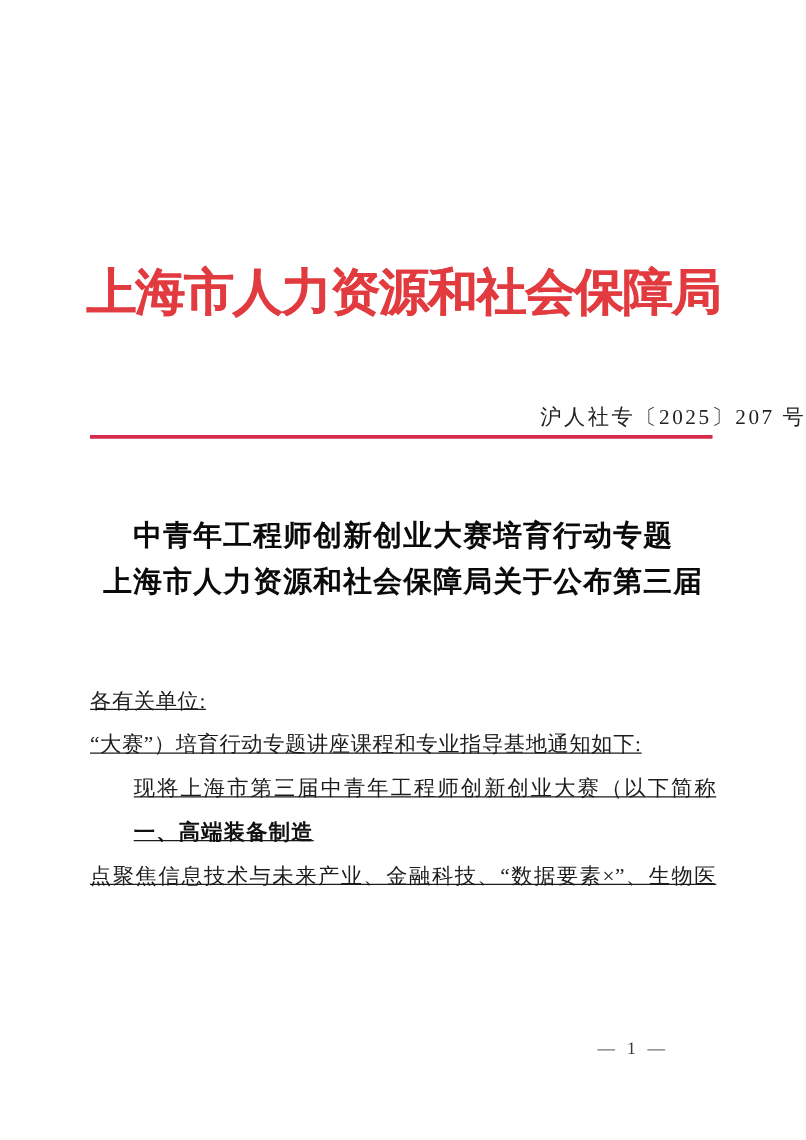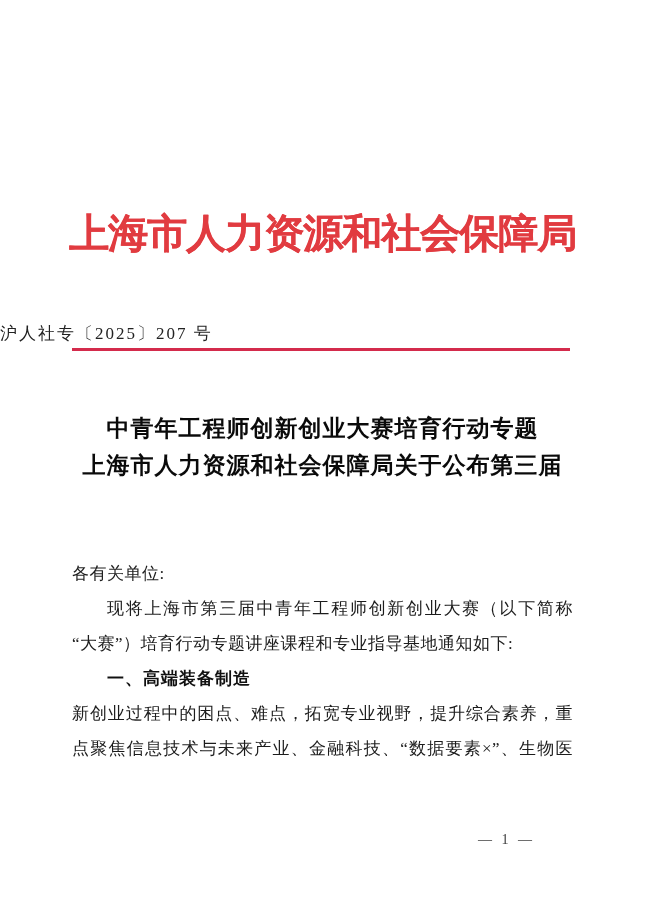--- a/index.html
+++ b/index.html
@@ -33,21 +33,21 @@
     color: var(--header-red);
     white-space: nowrap;
     text-shadow: 0.5px 0 0 var(--header-red);
   }
   
   .doc-number {
     position: absolute;
     top: 322px;
     left: 0;
     width: 100%;
-    text-align: left;
+    text-align: right;
     font-size: 17px;
     letter-spacing: 2px;
     color: #222222;
     white-space: nowrap;
   }
   
   .red-rule {
     position: absolute;
     top: 348px;
     left: 72px;
@@ -64,27 +64,28 @@
     text-align: center;
     font-size: 23px;
     font-weight: bold;
     letter-spacing: 1px;
     line-height: 37px;
     color: #0a0a0a;
   }
   
   .body-block {
     position: absolute;
-    top: 556px;
+    top: 543px;
     left: 72px;
     width: 501px;
     font-size: 17px;
     line-height: 35px;
     letter-spacing: 0.5px;
     color: var(--ink);
+    text-decoration: underline;
   }
   .body-line {
     white-space: nowrap;
   }
   .body-line.fill {
     white-space: normal;
     text-align: justify;
     text-align-last: justify;
   }
   .body-line.indent {
@@ -121,22 +122,21 @@
 
   <div class="red-rule"></div>
 
   <div class="doc-title">
     <div>中青年工程师创新创业大赛培育行动专题</div>
     <div>上海市人力资源和社会保障局关于公布第三届</div>
   </div>
 
   <div class="body-block">
     <div class="body-line">各有关单位:</div>
+    <div class="body-line">“大赛”）培育行动专题讲座课程和专业指导基地通知如下:</div>
     <div class="body-line indent fill">现将上海市第三届中青年工程师创新创业大赛（以下简称</div>
-    <div class="body-line">“大赛”）培育行动专题讲座课程和专业指导基地通知如下:</div>
     <div class="section-heading">一、高端装备制造</div>
-    <div class="body-line fill">新创业过程中的困点、难点，拓宽专业视野，提升综合素养，重</div>
     <div class="body-line fill">点聚焦信息技术与未来产业、金融科技、“数据要素×”、生物医</div>
   </div>
 
   <div class="page-number">— 1 —</div>
 
 </div>
 
 </body></html>

